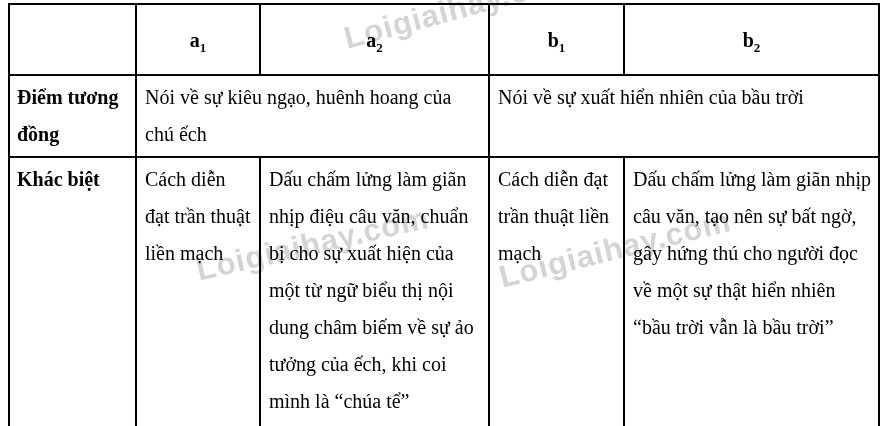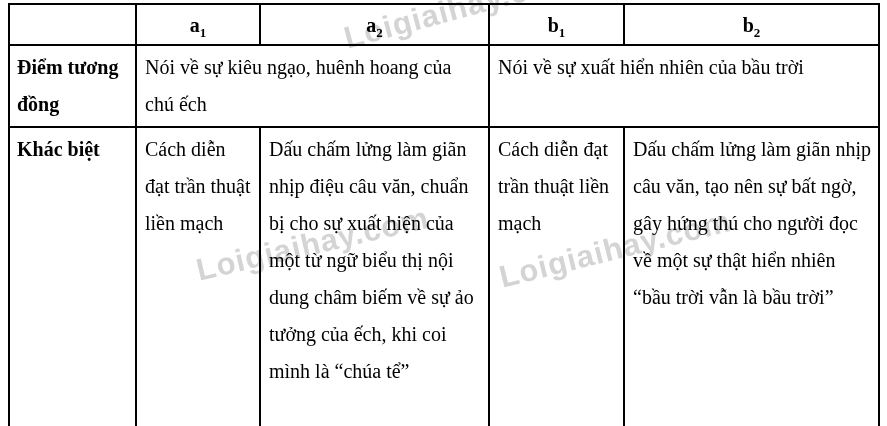--- a/index.html
+++ b/index.html
@@ -49,21 +49,21 @@
     line-height: 1.85;
     font-weight: normal;
     overflow: hidden;
   }
   table.cmp tr.hdr th {
     height: 37px;
     text-align: center;
     vertical-align: middle;
     font-weight: bold;
     line-height: 1.4;
-    padding: 1px 2px;
+    padding: 16px 2px;
   }
   table.cmp th.rowlabel {
     text-align: left;
     font-weight: bold;
     padding: 3px 3px 3px 7px;
   }
   table.cmp td {
     padding: 3px 6px 3px 8px;
     text-align: left;
     font-family: Liberation Serif, serif;

